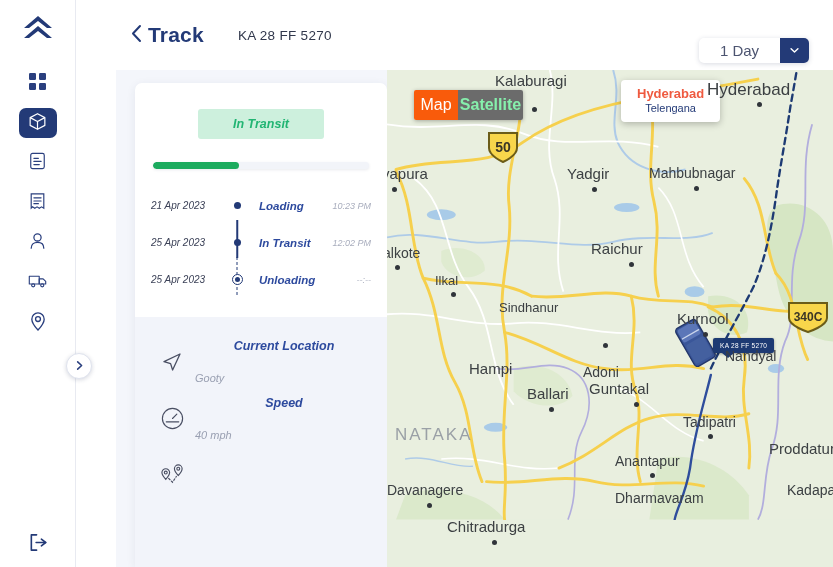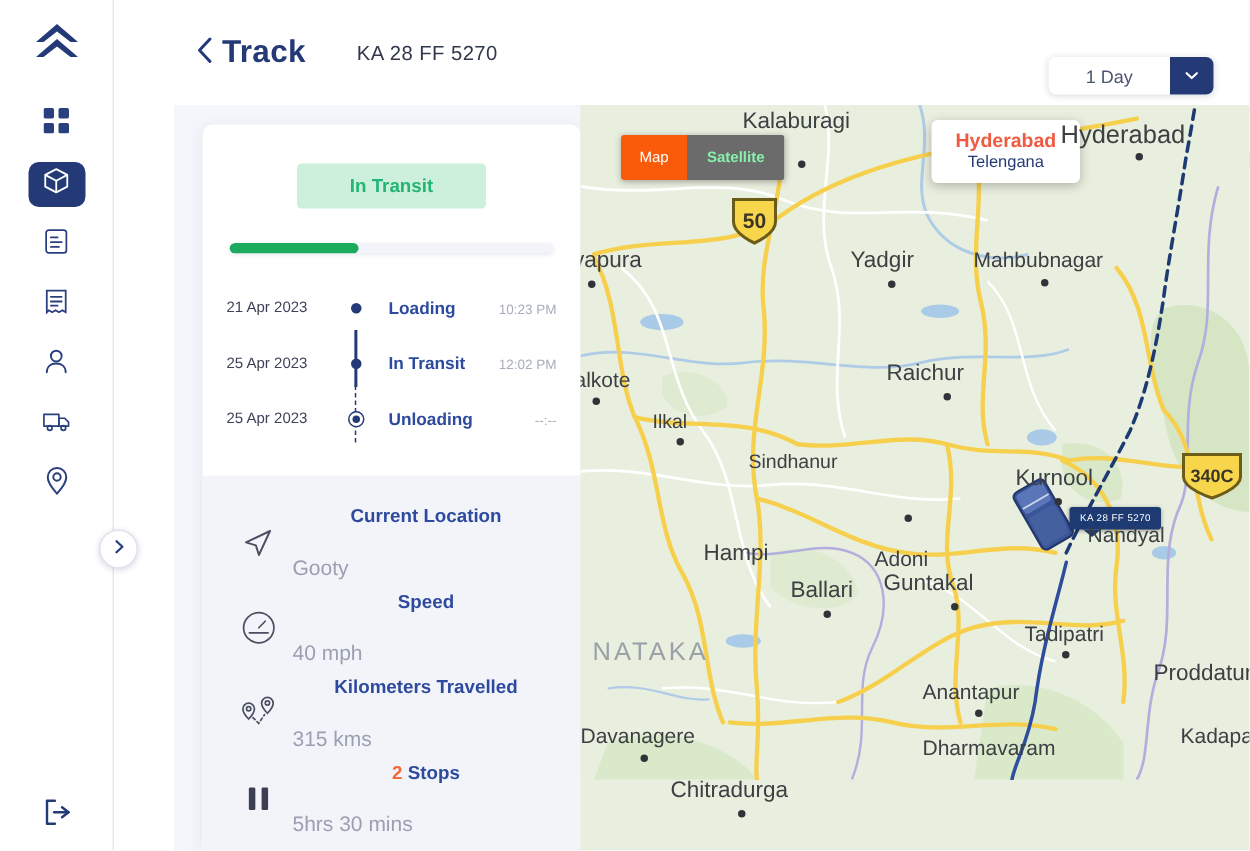--- a/index.html
+++ b/index.html
@@ -53,39 +53,40 @@
   .page-title { font-size: 21px; color: #233a77; font-weight: 600; letter-spacing: .2px; }
   .vehicle-no { margin-left: 34px; font-size: 13.5px; color: #31384c; letter-spacing: .3px; }
 
   .range-select {
     position: absolute; right: 24px; top: 38px;
     width: 110px; height: 25px;
     background: #ffffff; border-radius: 5px;
     box-shadow: 0 1px 5px rgba(40,50,90,.18);
     display: flex; align-items: center;
   }
-  .range-value { flex: 1; text-align: center; font-size: 12px; color: #4c5470; }
+  .range-value { flex: 1; text-align: center; font-size: 15px; color: #4c5470; }
   .range-arrow {
     width: 29px; height: 25px; border-radius: 0 5px 5px 0;
     background: #233a77; color: #ffffff;
     display: flex; align-items: center; justify-content: center;
     font-size: 8px;
   }
 
   .content { position: absolute; left: 0; top: 70px; right: 0; bottom: 0; display: flex; }
 
   
   .track-card {
     width: 252px; margin-left: 19px; margin-top: 13px;
     background: #ffffff;
     border-radius: 7px 7px 0 0;
     box-shadow: 0 2px 10px rgba(40,50,90,.08);
     flex: 0 0 252px;
     position: relative; overflow: hidden;
     height: 484px;
+    font-style: italic;
   }
   .status-area { padding: 26px 18px 0; }
   .status-badge {
     margin: 0 auto; width: 126px; height: 30px;
     background: #cdf0dd; color: #22b573;
     border-radius: 3px;
     display: flex; align-items: center; justify-content: center;
     font-size: 12.5px; font-weight: 600;
   }
   .progress-track {
@@ -115,32 +116,32 @@
   .info-panel {
     position: absolute; left: 0; right: 0; top: 234px; bottom: 0;
     background: #f2f4fa;
     padding: 16px 0 0 0;
   }
   .info-row { display: flex; align-items: center; height: 57px; padding: 0 14px; }
   .info-icon { width: 46px; display: flex; align-items: center; justify-content: center; color: #5a6075; }
   .info-text { flex: 1; }
   .info-title { font-size: 12.5px; color: #2d4a9e; font-weight: 600; text-align: center; }
   .info-title .accent { color: #ef6a3d; }
-  .info-sub { font-size: 14px; color: #9aa0b2; margin-top: 19px; }
+  .info-sub { font-size: 11px; color: #9aa0b2; margin-top: 19px; }
 
   
   .map { flex: 1; position: relative; overflow: hidden; background: #e8efdf; }
   .map-svg { position: absolute; inset: 0; }
 
   .map-toggle {
     position: absolute; left: 27px; top: 20px;
     display: flex; border-radius: 2px; overflow: hidden;
     box-shadow: 0 1px 4px rgba(0,0,0,.3);
   }
-  .map-toggle div { height: 30px; display: flex; align-items: center; justify-content: center; font-size: 10px; }
+  .map-toggle div { height: 30px; display: flex; align-items: center; justify-content: center; font-size: 16px; }
   .tg-map { background: #f95b0b; color: #ffffff; width: 44px; }
   .tg-sat { background: #6b6b6b; color: #86efac; width: 65px; font-weight: bold; }
 
   .city-tooltip {
     position: absolute; left: 234px; top: 10px;
     background: #ffffff; border-radius: 4px;
     padding: 6px 16px 8px; text-align: center;
     box-shadow: 0 2px 7px rgba(0,0,0,.25);
   }
   .ct-city { font-size: 13px; color: #ef5a40; font-weight: 600; }
@@ -375,38 +376,22 @@
           <div class="info-row">
             <span class="info-icon">
               <svg width="27" height="25" viewBox="0 0 28 26" fill="none" stroke="#4a4f63" stroke-width="1.2">
                 <path d="M7 17 C7 17 11 12.8 11 10 C11 7.8 9.2 6 7 6 C4.8 6 3 7.8 3 10 C3 12.8 7 17 7 17 Z"></path>
                 <circle cx="7" cy="9.9" r="1.5"></circle>
                 <path d="M20 13 C20 13 24 8.8 24 6 C24 3.8 22.2 2 20 2 C17.8 2 16 3.8 16 6 C16 8.8 20 13 20 13 Z"></path>
                 <circle cx="20" cy="5.9" r="1.5"></circle>
                 <path d="M10 16 L14 20 L18 14" stroke-dasharray="2 2" stroke-linecap="round"></path>
               </svg>
             </span>
-            <span class="info-text">
-              <span class="info-title" style="display:block">Kilometers Travelled</span>
-              <span class="info-sub" style="display:block">315 kms</span>
-            </span>
-          </div>
-
-          <div class="info-row">
-            <span class="info-icon">
-              <svg width="17" height="19" viewBox="0 0 18 20">
-                <rect x="2" y="2" width="4.6" height="16" rx="1" fill="#3b3f51"></rect>
-                <rect x="11" y="2" width="4.6" height="16" rx="1" fill="#3b3f51"></rect>
-              </svg>
-            </span>
-            <span class="info-text">
-              <span class="info-title" style="display:block"><span class="accent">2</span> <span>Stops</span></span>
-              <span class="info-sub" style="display:block">5hrs 30 mins</span>
-            </span>
-          </div>
+          </div>
+
 
         </div>
       </div>
 
       <div class="map">
 
         <svg class="map-svg" viewBox="0 0 493 497" preserveAspectRatio="none">
           <rect x="0" y="0" width="493" height="497" fill="#e9efdf"></rect>
 
           <path d="M430 150 C460 140 493 160 493 200 L493 300 C470 300 440 280 432 240 C426 205 410 165 430 150 Z" fill="#d6e6c4"></path>

